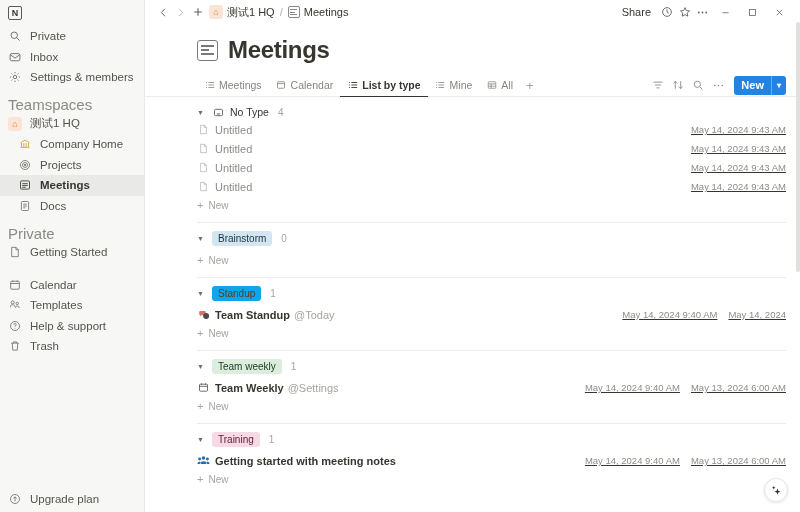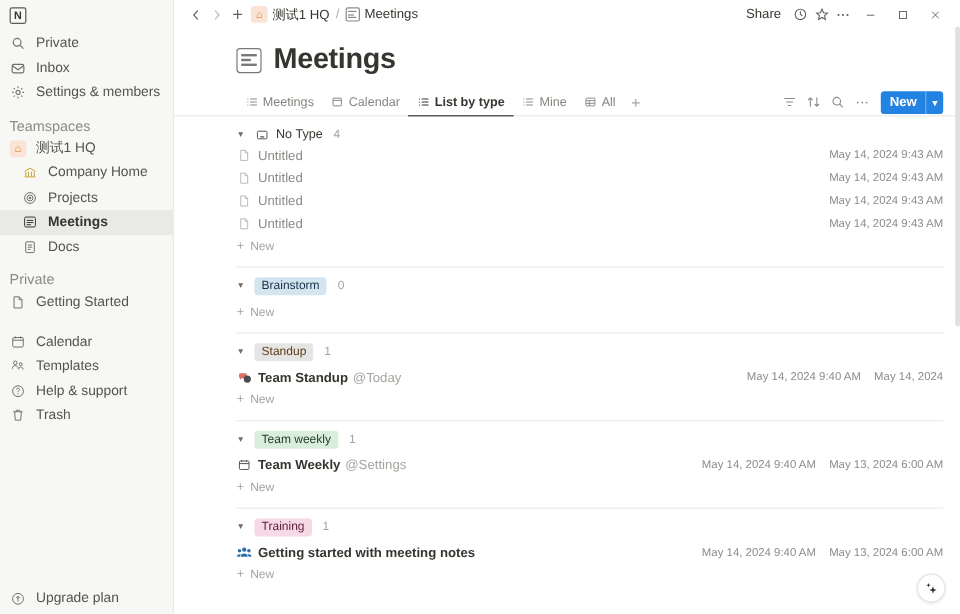--- a/index.html
+++ b/index.html
@@ -44,21 +44,21 @@
     height: 20.5px; display: flex; align-items: center; gap: 8px;
     padding: 0 8px; font-size: 11.5px; color: #55534e; cursor: pointer;
     white-space: nowrap;
   }
   .sb-item .ico { width: 14px; height: 14px; display: flex; align-items: center; justify-content: center; flex: 0 0 14px; color: #6f6e6a; }
   .sb-item.sub { padding-left: 18px; }
   .sb-item.active { background: #e9e9e7; color: #37352f; font-weight: 700; }
   .sb-item.active .ico { color: #37352f; }
 
   .sb-section {
-    font-size: 12px; color: #8b8a86; padding: 0 8px;
+    font-size: 15px; color: #8b8a86; padding: 0 8px;
     height: 18px; display: flex; align-items: center; margin-top: 8px;
   }
   .sb-spacer { flex: 1 1 auto; }
   .sb-bottom { padding-bottom: 6px; }
 
   .hq-ico {
     width: 14px; height: 14px; border-radius: 3px; background: #fbe4d5;
     display: flex; align-items: center; justify-content: center; font-size: 9px;
     color: #d9730d; flex: 0 0 14px;
   }
@@ -129,21 +129,21 @@
   .grp-name-plain { font-size: 10.5px; color: #37352f; font-weight: 400; }
   .tag { font-size: 10px; border-radius: 3px; padding: 1px 6px; line-height: 13px; }
   .grp-count { font-size: 10px; color: #a5a49f; margin-left: 3px; }
 
   .row { display: flex; align-items: center; height: 19px; margin-top: 0; }
   .row.untitled { height: 19px; }
   .row-ico { width: 13px; height: 13px; display: flex; align-items: center; justify-content: center; flex: 0 0 13px; margin-right: 5px; }
   .row-title { font-size: 11px; color: #37352f; font-weight: 700; white-space: nowrap; }
   .row-title.muted { color: #8d8c88; font-weight: 400; }
   .row-mention { font-size: 11px; color: #a5a49f; margin-left: 4px; }
-  .row-dates { margin-left: auto; display: flex; align-items: flex-end; gap: 11px; }
+  .row-dates { margin-left: auto; display: flex; align-items: flex-end; gap: 11px; text-decoration: underline; }
   .row-date { font-size: 9.5px; color: #8d8c88; white-space: nowrap; }
 
   .new-row { display: flex; align-items: center; gap: 5px; height: 19px; color: #a5a49f; font-size: 10px; cursor: pointer; }
   .new-row .plus { font-size: 11px; line-height: 1; }
 
   .doc-ico svg { display: block; }
   .fab {
     position: absolute; right: 12px; bottom: 10px;
     width: 24px; height: 24px; border-radius: 50%;
     background: #fff; border: 1px solid #e6e6e4;
@@ -560,21 +560,21 @@
           <div class="new-row">
             <span class="plus">+</span>
             <span>New</span>
           </div>
           <div style="height:7px"></div>
         </div>
 
         <div class="group">
           <div class="grp-head">
             <span class="caret">▼</span>
-            <span class="tag" style="background:#e5e5e5;color:#5c3b12">Standup</span>
+            <span class="tag" style="background:#0ea5e9;color:#5c3b12">Standup</span>
             <span class="grp-count">1</span>
           </div>
           <div style="height:4px"></div>
           <div class="row">
             <span class="row-ico">
               <svg width="12" height="12" viewBox="0 0 16 16" fill="none">
                   <path d="M1.6 4.2 C1.6 3.2 2.4 2.6 3.3 2.6 L8.6 2.6 C9.6 2.6 10.3 3.3 10.3 4.2 L10.3 6.6 C10.3 7.6 9.6 8.2 8.6 8.2 L4.6 8.2 L2.4 9.9 L2.7 8.2 C2 8.1 1.6 7.5 1.6 6.6 Z" fill="#d9736a"></path>
                   <circle cx="10.8" cy="9.2" r="4" fill="#4b4b4b"></circle>
                 </svg>
             </span>

